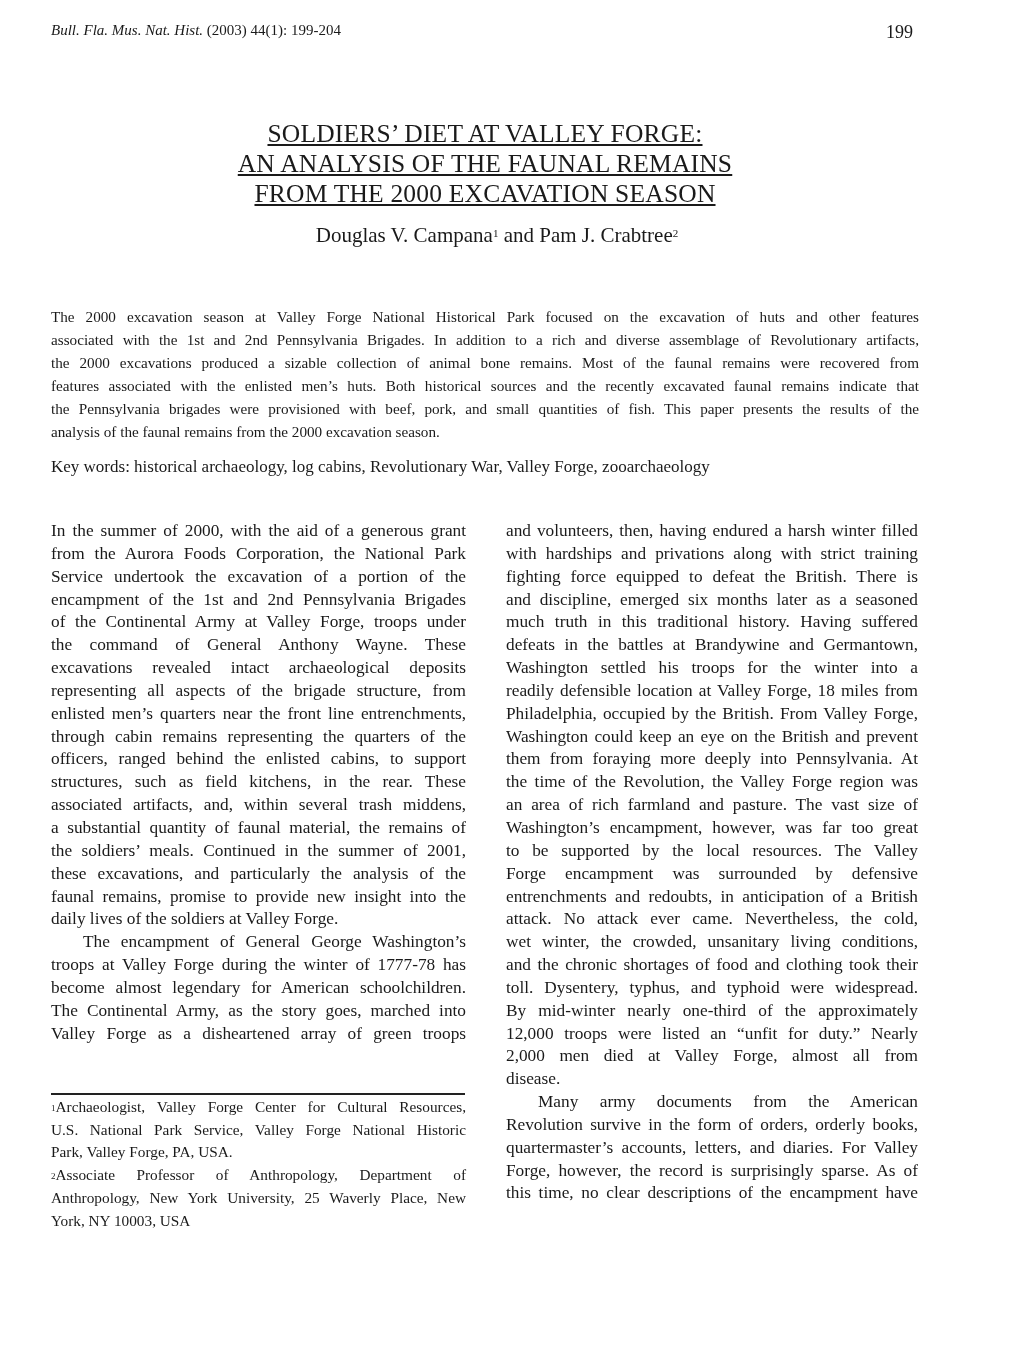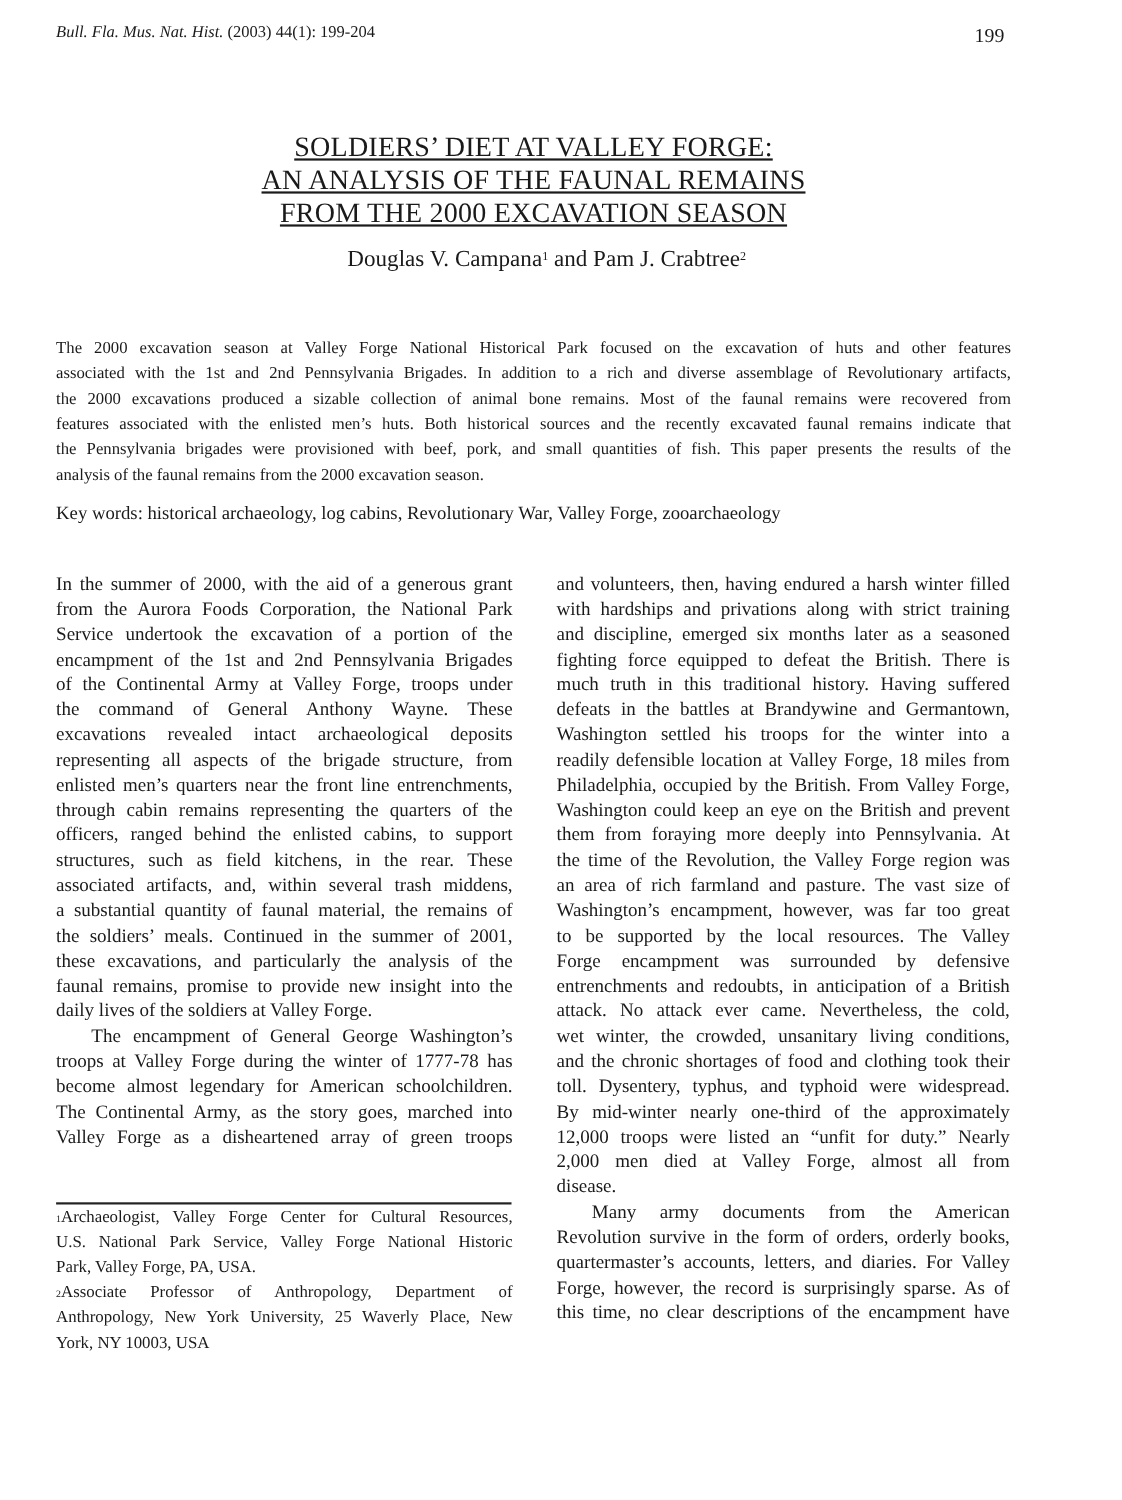--- a/index.html
+++ b/index.html
@@ -92,22 +92,22 @@
   <span class="ln indent">The encampment of General George Washington’s</span>
   <span class="ln">troops at Valley Forge during the winter of 1777-78 has</span>
   <span class="ln">become almost legendary for American schoolchildren.</span>
   <span class="ln">The Continental Army, as the story goes, marched into</span>
   <span class="ln">Valley Forge as a disheartened array of green troops</span>
 </div>
 
 <div class="col col-right">
   <span class="ln">and volunteers, then, having endured a harsh winter filled</span>
   <span class="ln">with hardships and privations along with strict training</span>
+  <span class="ln">fighting force equipped to defeat the British. There is</span>
   <span class="ln">and discipline, emerged six months later as a seasoned</span>
-  <span class="ln">fighting force equipped to defeat the British. There is</span>
   <span class="ln">much truth in this traditional history. Having suffered</span>
   <span class="ln">defeats in the battles at Brandywine and Germantown,</span>
   <span class="ln">Washington settled his troops for the winter into a</span>
   <span class="ln">readily defensible location at Valley Forge, 18 miles from</span>
   <span class="ln">Philadelphia, occupied by the British. From Valley Forge,</span>
   <span class="ln">Washington could keep an eye on the British and prevent</span>
   <span class="ln">them from foraying more deeply into Pennsylvania. At</span>
   <span class="ln">the time of the Revolution, the Valley Forge region was</span>
   <span class="ln">an area of rich farmland and pasture. The vast size of</span>
   <span class="ln">Washington’s encampment, however, was far too great</span>

